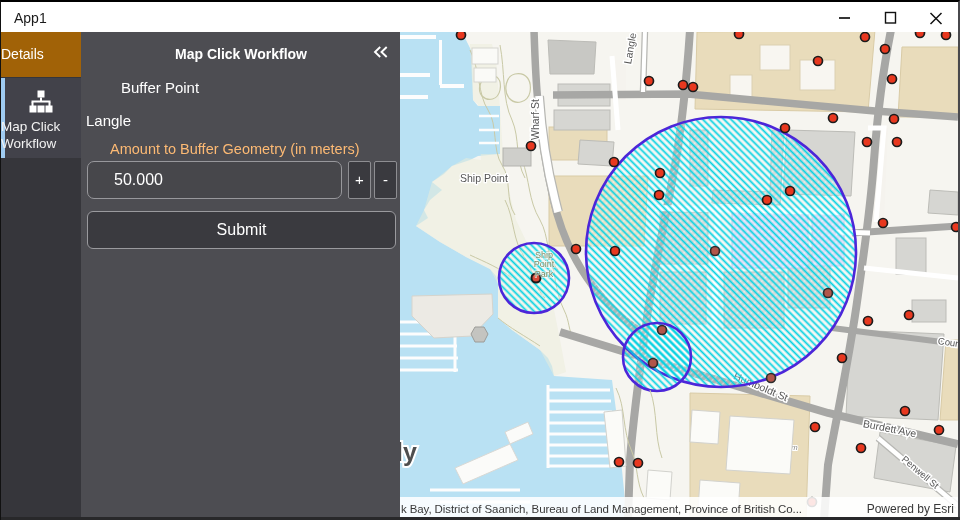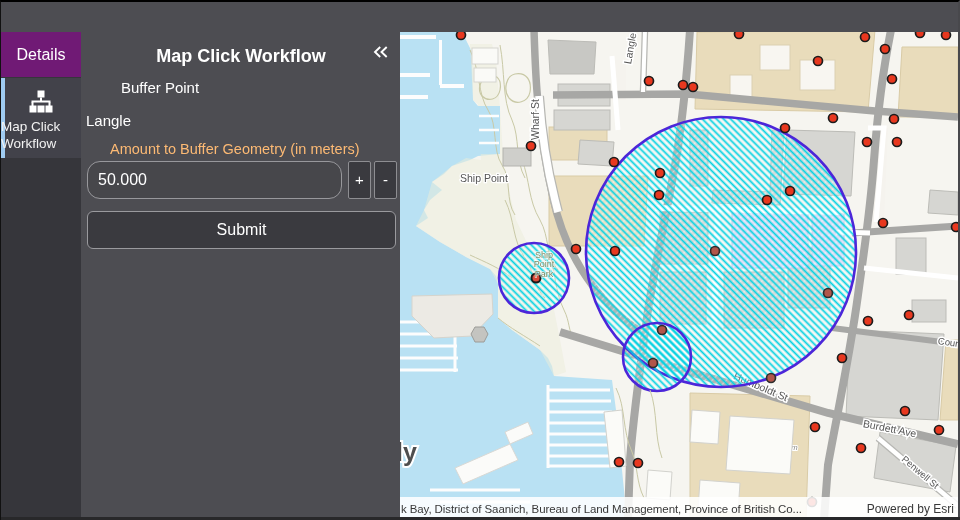--- a/index.html
+++ b/index.html
@@ -7,42 +7,54 @@
   #win { position:relative; width:960px; height:520px; background:#4d4d52; border-top:2px solid #000; border-left:1px solid #111; border-right:2px solid #48484c; }
   #titlebar { position:absolute; left:0; top:0; width:100%; height:30px; background:#fff; }
   #apptitle { position:absolute; left:13px; top:8px; font-size:14px; color:#1a1a1a; }
   .winbtn { position:absolute; top:0; width:45px; height:30px; color:#000; text-align:center; }
   #btn-min  { left:823px; }
   #btn-max  { left:868px; }
   #btn-close{ left:913px; }
   #content { position:absolute; left:0; top:30px; width:958px; height:488px; }
   
   #sidebar { position:absolute; left:0; top:0; width:80px; height:489px; background:#36363b; }
-  #tab-details { position:absolute; left:0; top:0; width:80px; height:45px; background:#701a75; color:#fff; font-size:16px; line-height:45px; text-align:center; }
+  #tab-details { position:absolute; left:0; top:0; width:80px; height:45px; background:#a16207; color:#fff; font-size:14px; line-height:45px; }
   #navitem { position:absolute; left:0; top:46px; width:80px; height:80px; background:#42424a; }
   #navitem .accent { position:absolute; left:0; top:0; width:4px; height:80px; background:#9fcbf1; }
   #navitem .icon { position:absolute; left:28px; top:12px; }
   #navitem .lbl { position:absolute; left:0; top:41px; width:80px; text-align:left; color:#f2f2f2; font-size:13.5px; line-height:16.5px; }
   
   #panel { position:absolute; left:80px; top:0; width:319px; height:489px; background:#4d4d52; color:#fff; }
-  #panel h1 { position:absolute; left:0; top:14px; width:320px; text-align:center; font-size:18px; font-weight:bold; }
+  #panel h1 { position:absolute; left:0; top:14px; width:320px; text-align:center; font-size:14px; font-weight:bold; }
   #collapse { position:absolute; left:292px; top:12px; }
   .lab1 { position:absolute; left:5px; font-size:15px; color:#fff; }
   .lab2 { position:absolute; left:5px; font-size:14.5px; color:#fdba74;margin-left:24px; }
-  #inputbox { position:absolute; left:6px; top:129px; width:255px; height:38px; background:#47474b; border:1px solid #98989c; border-radius:13px; color:#fff; font-size:16px; line-height:36px; padding-left:10px; }
+  #inputbox { position:absolute; left:6px; top:129px; width:255px; height:38px; background:#47474b; border:1px solid #98989c; border-radius:7px; color:#fff; font-size:16px; line-height:36px; padding-left:26px; }
   .spin { position:absolute; top:129px; width:23px; height:38px; background:#3a3a3f; border:1px solid #8e8e92; border-radius:2px; color:#fff; font-size:15px; text-align:center; line-height:36px; }
   #plus { left:267px; }
   #minus { left:293px; }
   #submit { position:absolute; left:6px; top:179px; width:309px; height:38px; background:#3a3a3f; border:1px solid #9a9a9e; border-radius:6px; color:#fff; font-size:16px; text-align:center; line-height:36px; }
   #map { position:absolute; left:399px; top:0; width:558px; height:488px; }
   #bottomstrip { position:absolute; left:0; top:515px; width:960px; height:3px; background:#28282a; }
 </style>
 </head>
 <body>
 <div id="win">
+  <div id="titlebar">
+    <span id="apptitle">App1</span>
+    <div class="winbtn" id="btn-min"><svg width="45" height="30">
+          <line x1="15" y1="16" x2="26" y2="16" stroke="#111" stroke-width="1.7"></line>
+        </svg></div>
+    <div class="winbtn" id="btn-max"><svg width="45" height="30">
+          <rect x="16.5" y="10.5" width="10" height="10.5" fill="none" stroke="#111" stroke-width="1.4"></rect>
+        </svg></div>
+    <div class="winbtn" id="btn-close"><svg width="45" height="30">
+          <path d="M16.5 11 L27.5 22 M27.5 11 L16.5 22" stroke="#111" stroke-width="1.5" fill="none"></path>
+        </svg></div>
+  </div>
   <div id="content">
     <div id="sidebar">
       <div id="tab-details">Details</div>
       <div id="navitem">
         <div class="accent"></div>
         <svg class="icon" width="24" height="24" viewBox="0 0 24 24">
           <rect x="8.5" y="0.5" width="7" height="7" fill="#fff"></rect>
           <rect x="11" y="7.5" width="2" height="4" fill="#fff"></rect>
           <rect x="2.5" y="10.5" width="19" height="2" fill="#fff"></rect>
           <rect x="2.5" y="12" width="2" height="4" fill="#fff"></rect>

